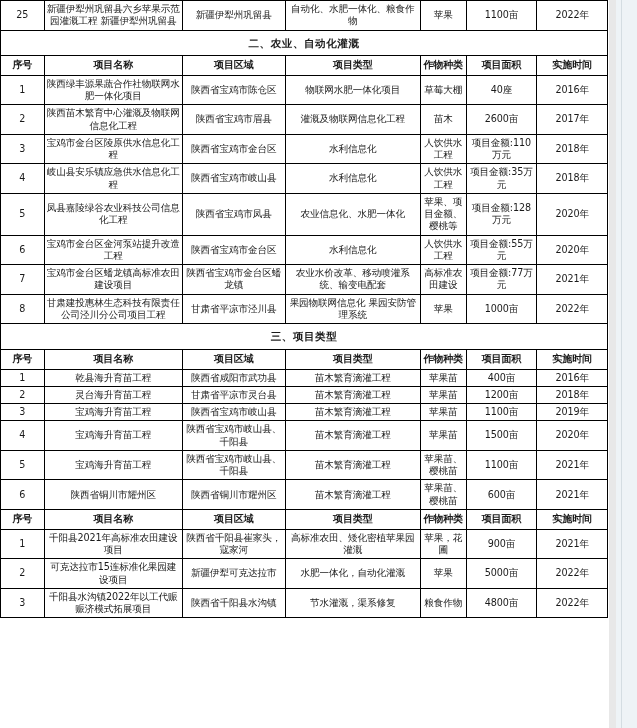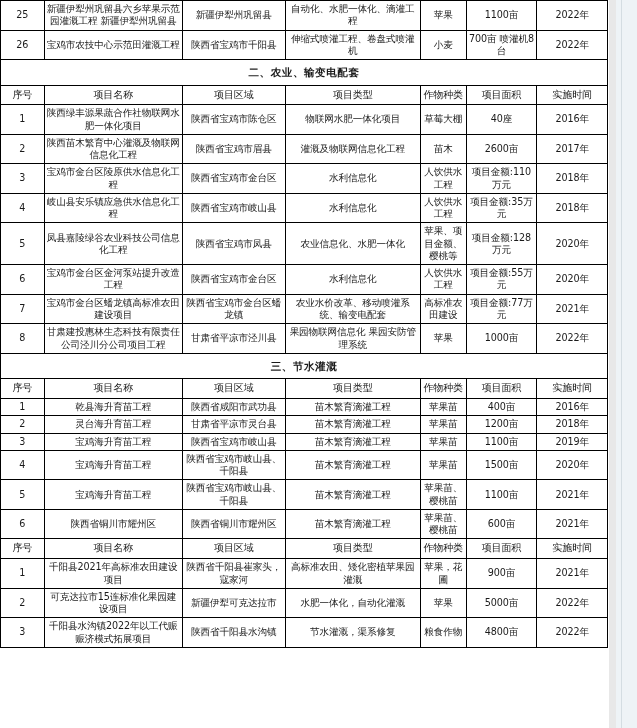--- a/index.html
+++ b/index.html
@@ -45,21 +45,21 @@
     letter-spacing: -0.1px;
   }
   td.c-no      { width: 42px; }
   td.c-name    { width: 133px; }
   td.c-region  { width: 99px; }
   td.c-type    { width: 130px; }
   td.c-crop    { width: 44px; }
   td.c-area    { width: 68px; }
   td.c-time    { width: 68px; }
   tr.header-row td {
-    font-weight: normal;
+    font-weight: bold;
     font-size: 10px;
     padding: 3px 1px;
   }
   tr.section-row td {
     font-weight: bold;
     font-size: 10.5px;
     padding: 6px 1px 5px 1px;
     letter-spacing: 0.6px;
   }
   
@@ -90,36 +90,27 @@
   <div id="gutter"></div>
   <div id="edge-line"></div>
 
   <div id="doc-area">
     <table class="proj">
       <tbody id="table-body">
           <tr class="data-row">
             <td class="c-no">25</td>
             <td class="c-name">新疆伊犁州巩留县六乡苹果示范园灌溉工程 新疆伊犁州巩留县</td>
             <td class="c-region">新疆伊犁州巩留县</td>
-            <td class="c-type">自动化、水肥一体化、滴灌工程</td>
+            <td class="c-type">自动化、水肥一体化、粮食作物</td>
             <td class="c-crop">苹果</td>
             <td class="c-area">1100亩</td>
             <td class="c-time">2022年</td>
           </tr>
-          <tr class="data-row">
-            <td class="c-no">26</td>
-            <td class="c-name">宝鸡市农技中心示范田灌溉工程</td>
-            <td class="c-region">陕西省宝鸡市千阳县</td>
-            <td class="c-type">伸缩式喷灌工程、卷盘式喷灌机</td>
-            <td class="c-crop">小麦</td>
-            <td class="c-area">700亩 喷灌机8台</td>
-            <td class="c-time">2022年</td>
-          </tr>
           <tr class="section-row">
-            <td colspan="7">二、农业、输变电配套</td>
+            <td colspan="7">二、农业、自动化灌溉</td>
           </tr>
           <tr class="header-row">
             <td class="c-no">序号</td>
             <td class="c-name">项目名称</td>
             <td class="c-region">项目区域</td>
             <td class="c-type">项目类型</td>
             <td class="c-crop">作物种类</td>
             <td class="c-area">项目面积</td>
             <td class="c-time">实施时间</td>
           </tr>
@@ -189,21 +180,21 @@
           <tr class="data-row">
             <td class="c-no">8</td>
             <td class="c-name">甘肃建投惠林生态科技有限责任公司泾川分公司项目工程</td>
             <td class="c-region">甘肃省平凉市泾川县</td>
             <td class="c-type">果园物联网信息化 果园安防管理系统</td>
             <td class="c-crop">苹果</td>
             <td class="c-area">1000亩</td>
             <td class="c-time">2022年</td>
           </tr>
           <tr class="section-row">
-            <td colspan="7">三、节水灌溉</td>
+            <td colspan="7">三、项目类型</td>
           </tr>
           <tr class="header-row">
             <td class="c-no">序号</td>
             <td class="c-name">项目名称</td>
             <td class="c-region">项目区域</td>
             <td class="c-type">项目类型</td>
             <td class="c-crop">作物种类</td>
             <td class="c-area">项目面积</td>
             <td class="c-time">实施时间</td>
           </tr>

